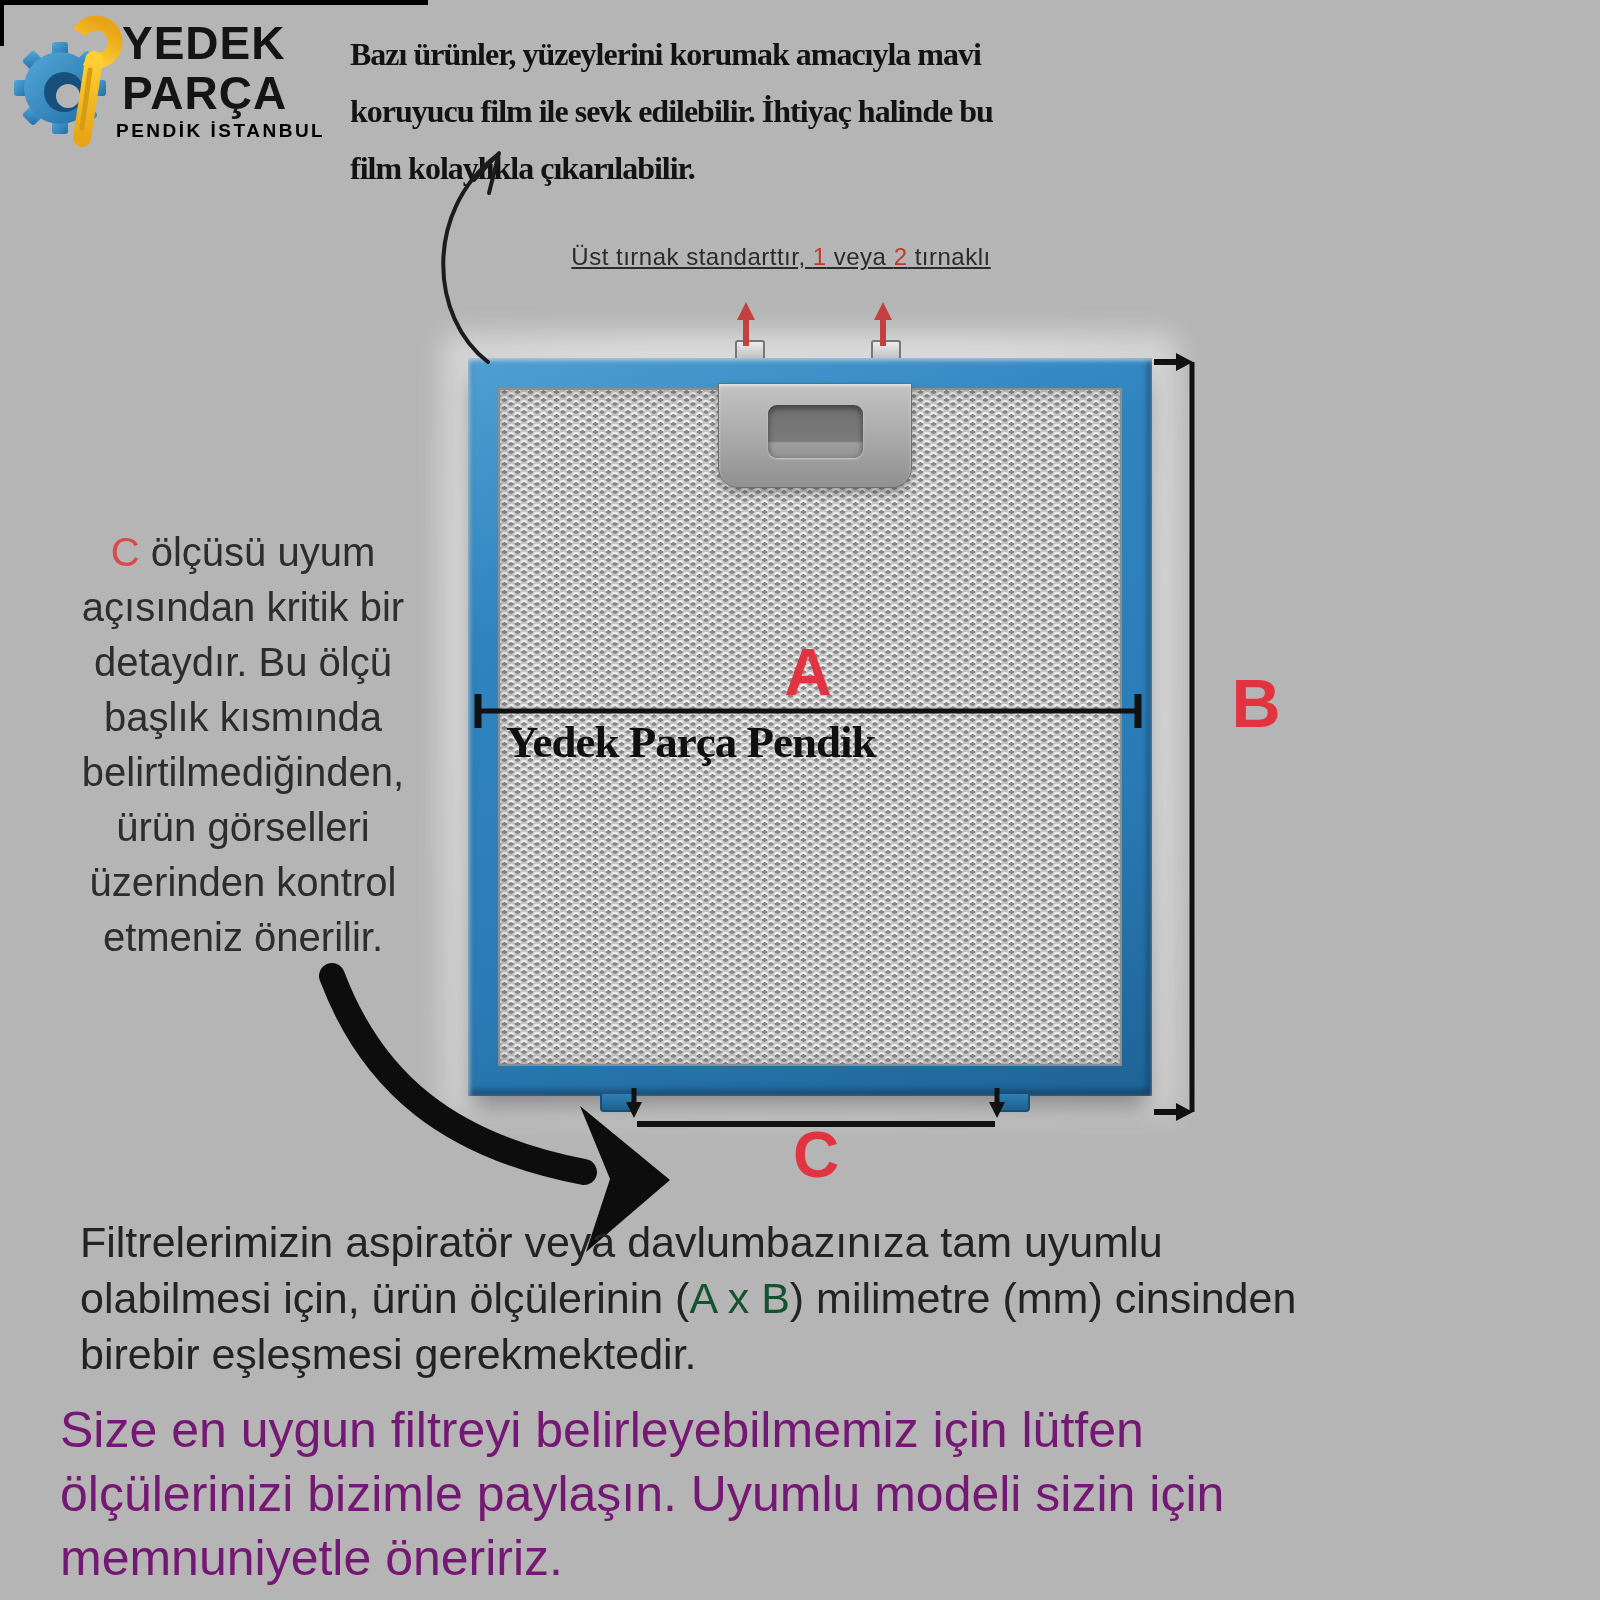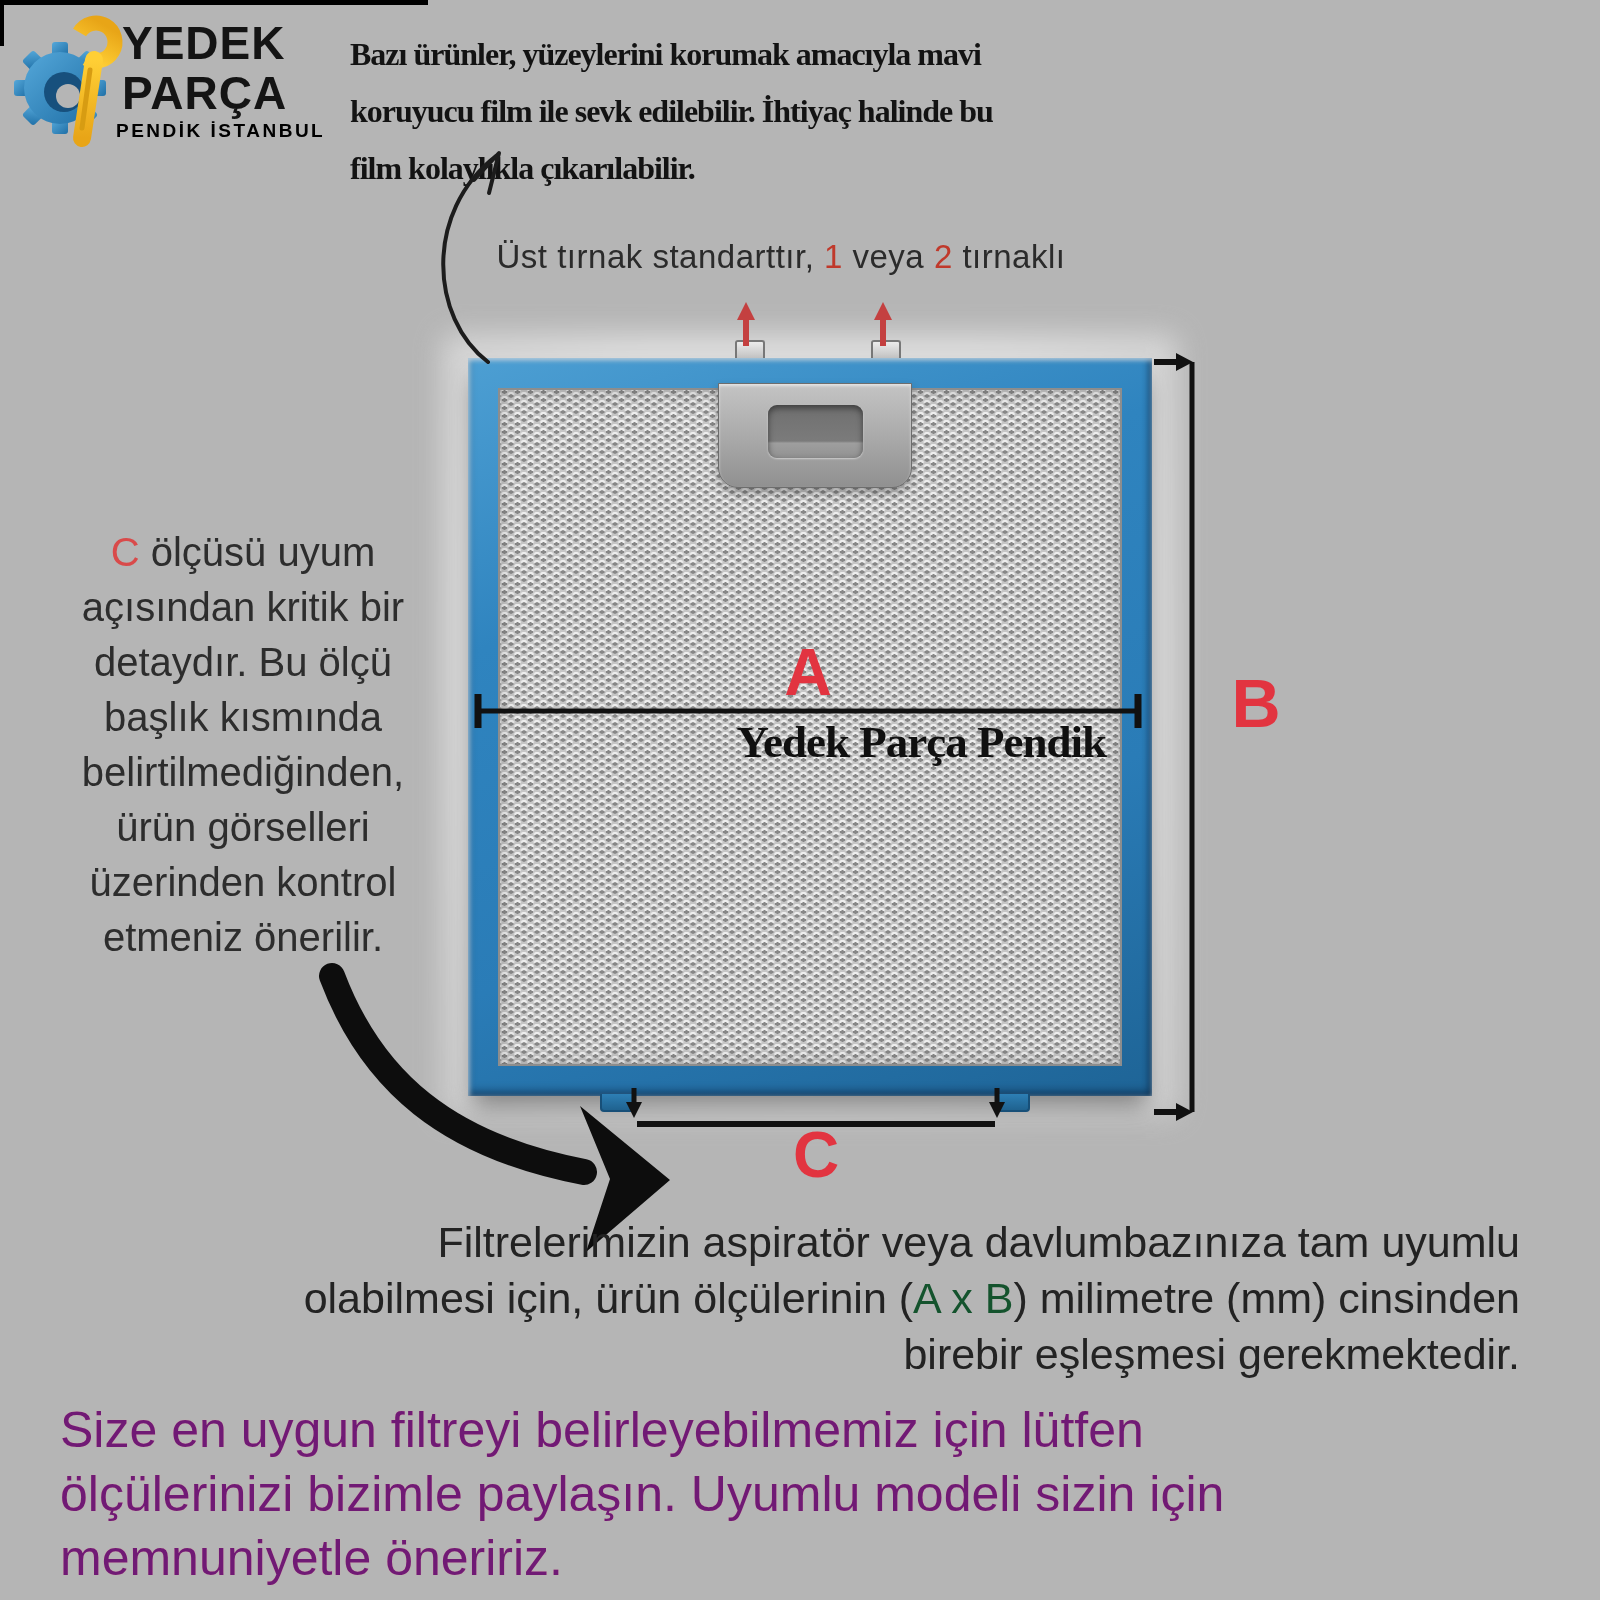--- a/index.html
+++ b/index.html
@@ -26,21 +26,21 @@
   
   .top-note{
     left:350px;top:26px;width:1210px;
     font-family:"Liberation Serif", serif;font-weight:700;
     font-size:32px;line-height:57px;letter-spacing:-1px;color:#131313;
   }
 
   
   .tab-note{
     left:476px;top:238px;width:610px;text-align:center;
-    font-size:33px;line-height:38px;color:#2b2b2b;letter-spacing:0.5px;
+    font-size:24px;line-height:38px;color:#2b2b2b;letter-spacing:0.5px;text-decoration:underline;
   }
   .tab-note .num{color:#c0392b;}
 
   
   .left-note{
     left:22px;top:525px;width:442px;text-align:center;
     font-size:40px;line-height:55px;color:#2d2d2d;
   }
   .left-note .hl{color:#d94a4a;}
 
@@ -102,28 +102,28 @@
   .overlay{left:0;top:0;width:1600px;height:1600px;pointer-events:none;}
 
   
   .dim{font-weight:700;color:#e23440;text-align:center;}
   .dim-a{left:708px;top:634px;width:200px;font-size:66px;}
   .dim-b{left:1196px;top:664px;width:120px;font-size:68px;}
   .dim-c{left:716px;top:1118px;width:200px;font-size:64px;}
 
   
   .watermark{
-    left:506px;top:716px;width:600px;text-align:right;
+    left:506px;top:716px;width:600px;text-align:left;
     font-family:"Liberation Serif", serif;font-weight:700;
     font-size:45px;color:#101010;letter-spacing:-1px;
   }
 
   
   .fit-note{
-    left:80px;top:1214px;width:1440px;text-align:right;
+    left:80px;top:1214px;width:1440px;text-align:left;
     font-size:43px;line-height:56px;color:#232323;
   }
   .fit-note .hl{color:#14532d;}
   .cta-note{
     left:60px;top:1398px;width:1480px;text-align:left;
     font-size:50px;line-height:64px;color:#701a75;font-weight:400;
     text-shadow:0 0 1px rgba(255,160,160,.6);
   }
 </style>
 </head>

